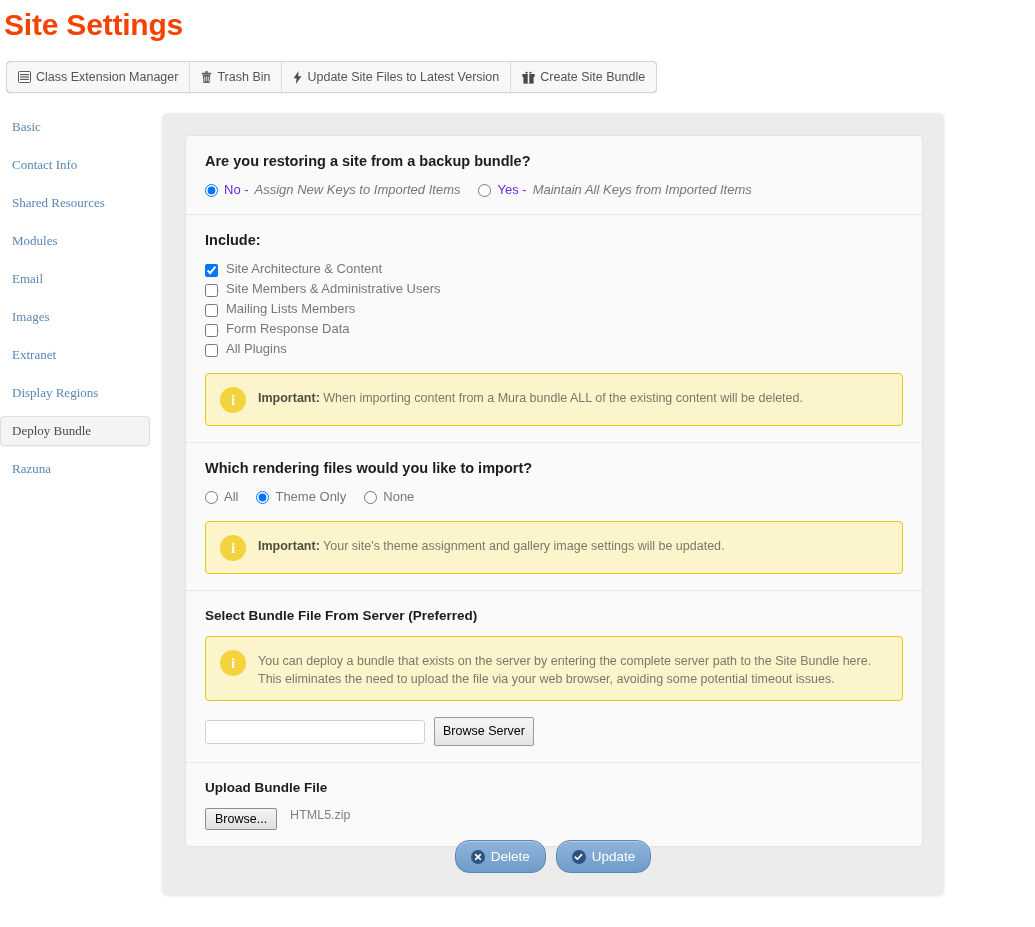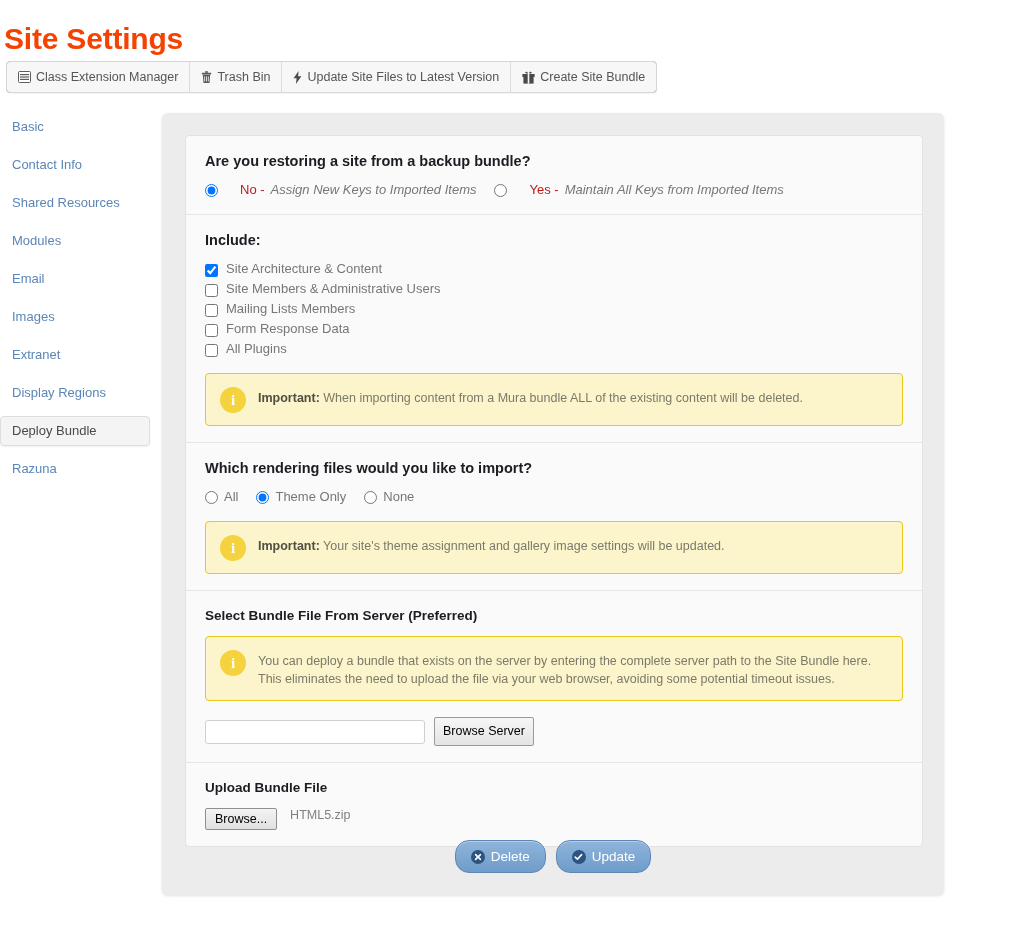--- a/index.html
+++ b/index.html
@@ -16,21 +16,21 @@
     width: 1035px;
     height: 927px;
     overflow: hidden;
     background: #ffffff;
   }
 
   
   .page-title {
     position: absolute;
     left: 4px;
-    top: 20px;
+    top: 6px;
     margin: 0;
     font-size: 30px;
     font-weight: bold;
     color: #F54200;
     letter-spacing: -0.2px;
     line-height: 38px;
   }
 
   
   .toolbar {
@@ -71,20 +71,21 @@
     display: block;
     font-size: 13px;
     color: #5b86b5;
     padding: 6px 11px;
     margin-bottom: 8px;
     line-height: 16px;
     cursor: pointer;
     border: 1px solid transparent;
     border-radius: 4px;
     text-decoration: none;
+    font-family: Liberation Serif, serif;
   }
   .side-item.active {
     color: #4a4a4a;
     background: #f4f4f4;
     border: 1px solid #dddddd;
     box-shadow: 0 1px 2px rgba(0,0,0,0.06);
     width: 150px;
     padding-left: 11px;
   }
 
@@ -130,21 +131,21 @@
   .radio-row { display: flex; align-items: center; gap: 18px; }
   .radio-opt {
     display: inline-flex;
     align-items: center;
     gap: 6px;
     font-size: 13px;
     color: #777777;
     cursor: pointer;
     line-height: 16px;
   }
-  .radio-opt .prefix { font-style: normal; color: #b91c1c; margin-left: 16px; }
+  .radio-opt .prefix { font-style: normal; color: #6d28d9; }
   .radio-opt .desc { font-style: italic; color: #777; }
   input[type="radio"], input[type="checkbox"] {
     margin: 0;
     cursor: pointer;
   }
   input[type="radio"] { width: 13px; height: 13px; }
   input[type="checkbox"] { width: 13px; height: 13px; }
 
   
   .chk-list { display: flex; flex-direction: column; gap: 4px; }

